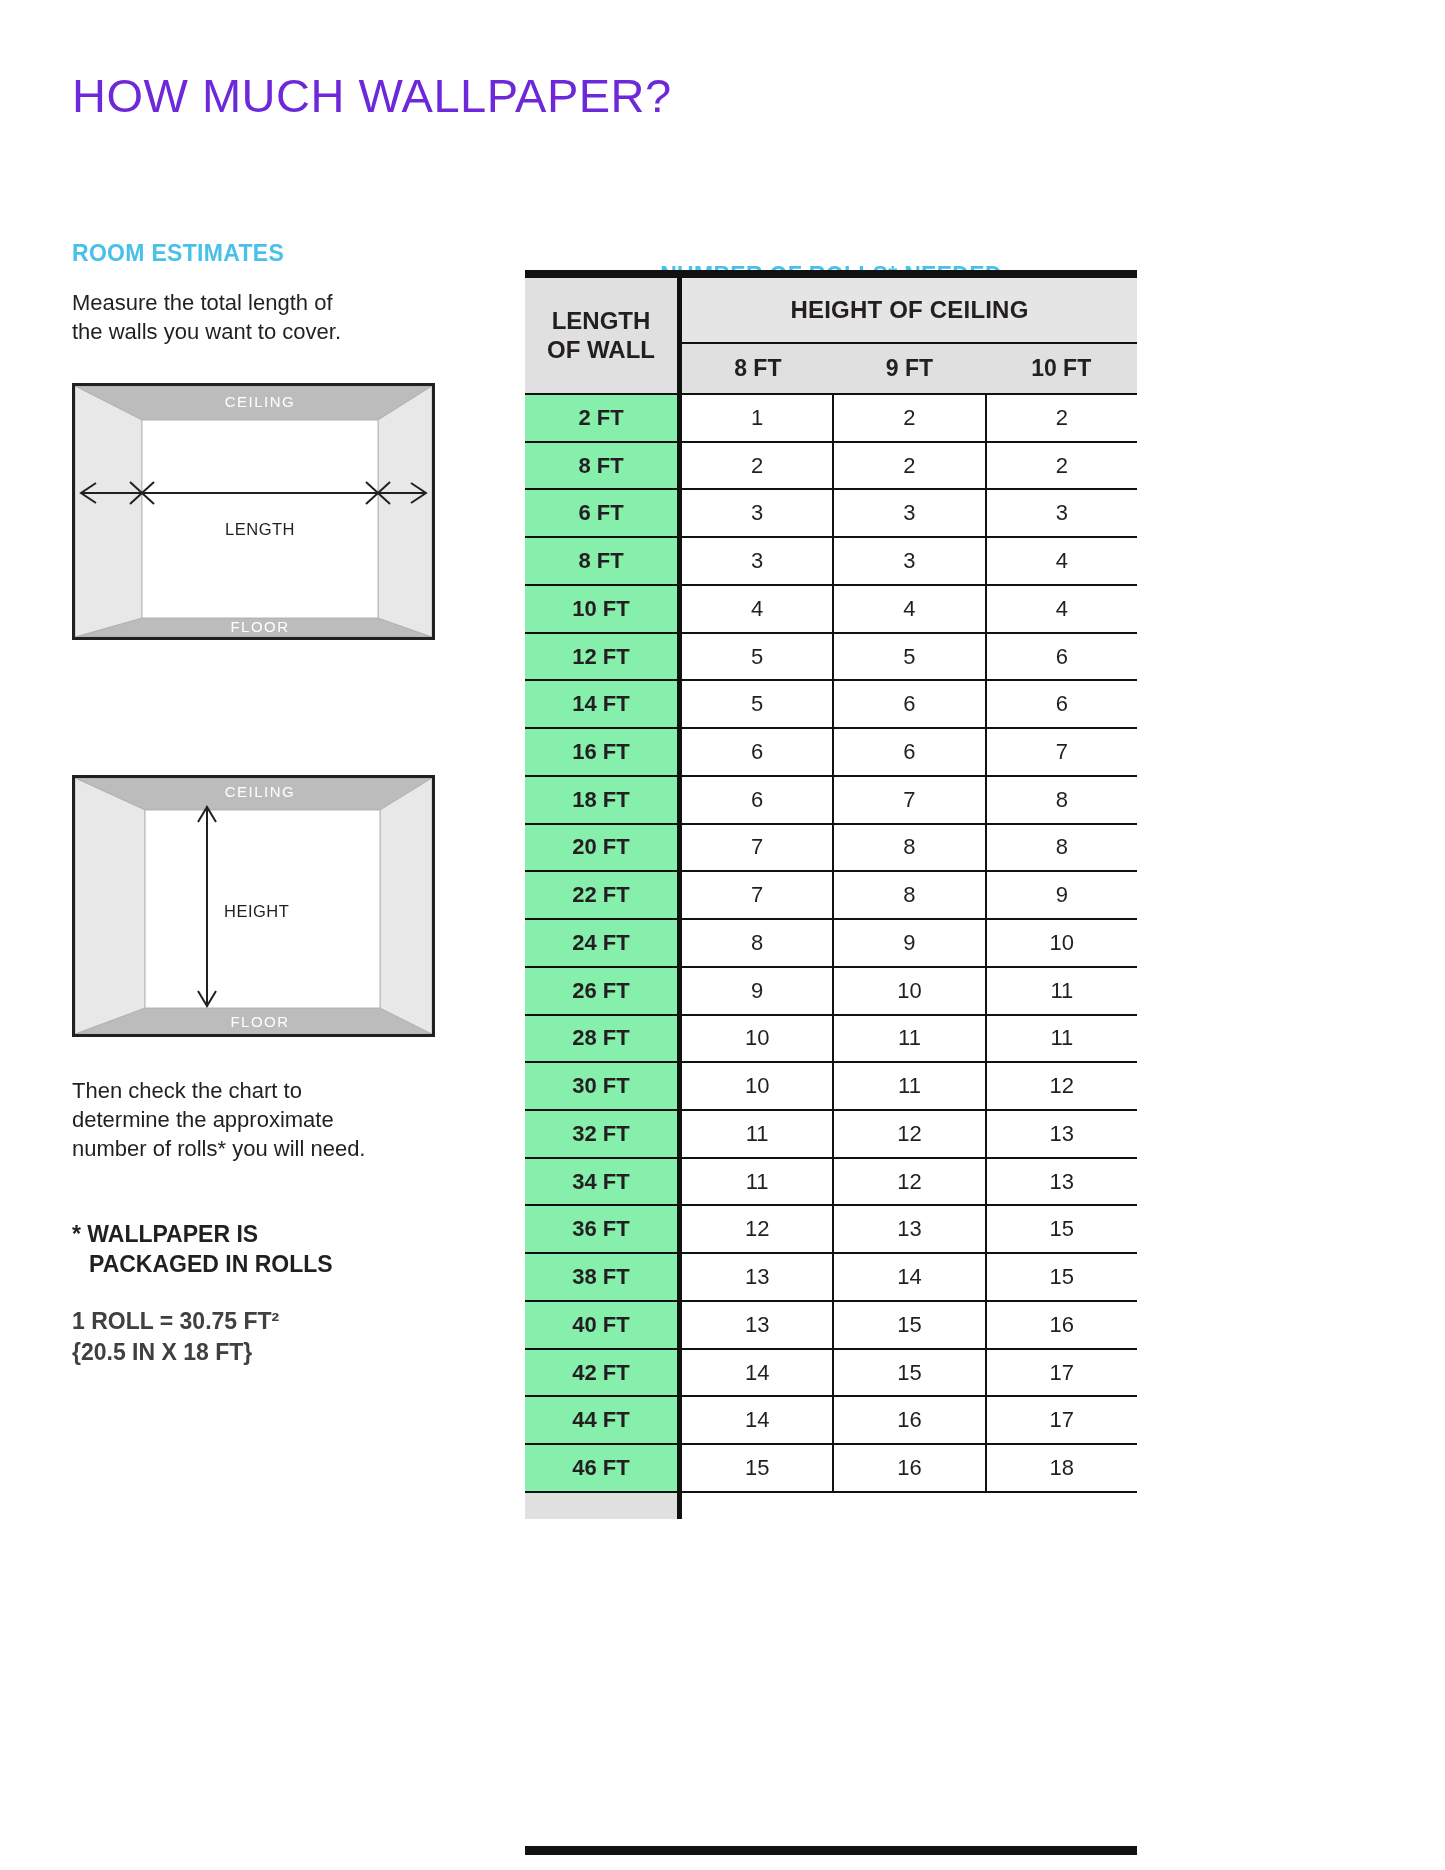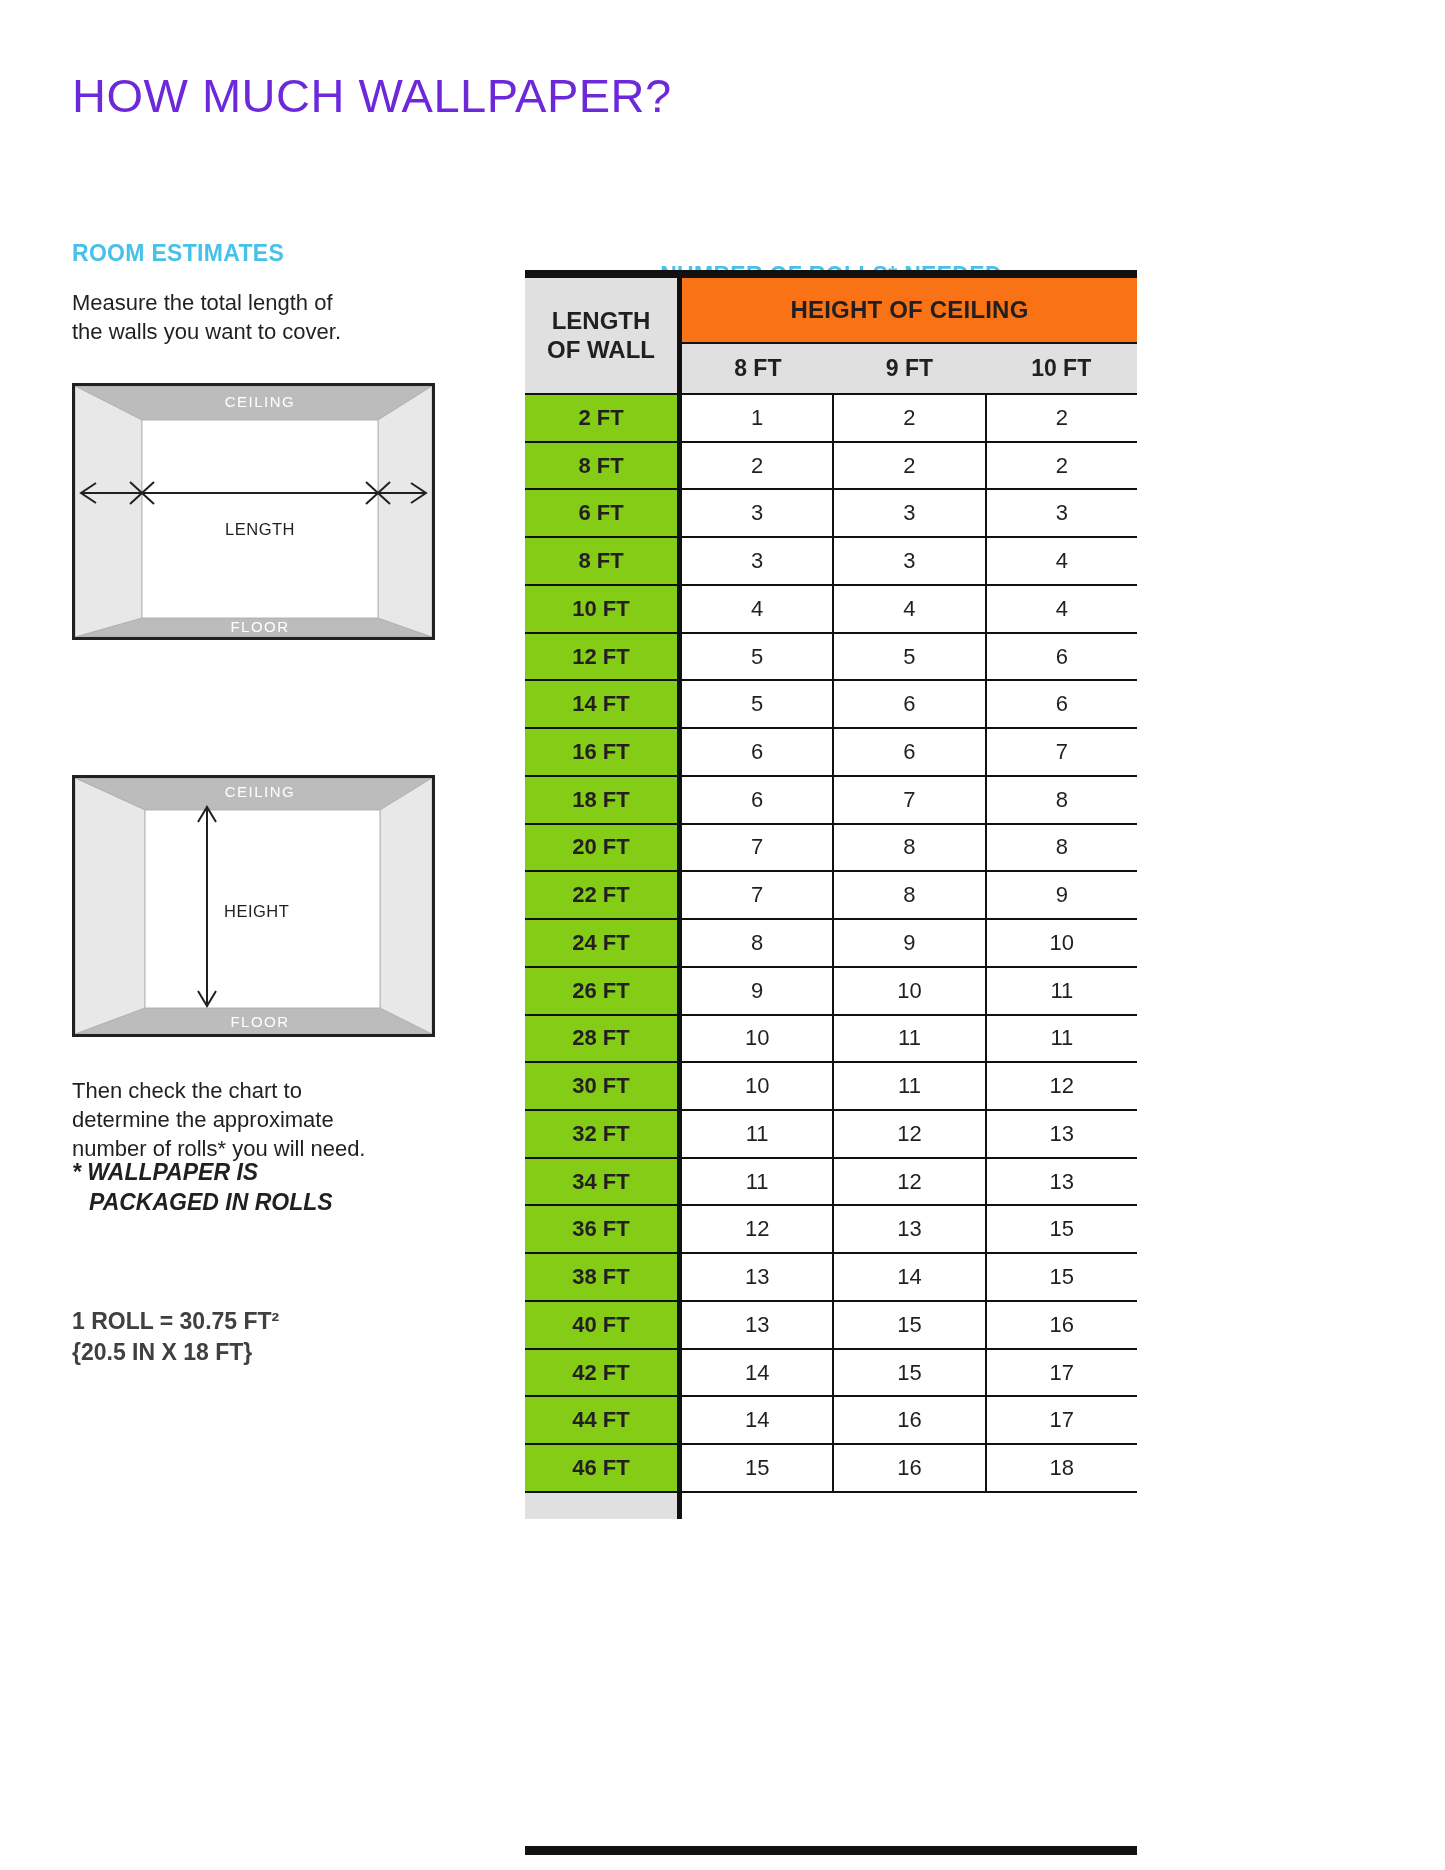--- a/index.html
+++ b/index.html
@@ -38,35 +38,35 @@
   .thead { display:flex; }
   .h-col1 {
     width:157px; height:117px; background:#E0E0E0;
     border-right:5px solid #111; border-bottom:2px solid #111;
     display:flex; align-items:center; justify-content:center;
     text-align:center; font-weight:bold; font-size:24px; line-height:1.18;
     white-space:pre-line;
   }
   .h-vals { width:455px; }
   .h-group {
-    height:66px; background:#f97316; border-bottom:2px solid #111;
+    height:66px; background:#e5e5e5; border-bottom:2px solid #111;
     display:flex; align-items:center; justify-content:center;
     font-weight:bold; font-size:24px; letter-spacing:0.2px;
   }
   .h-sub {
     height:51px; background:#E0E0E0; border-bottom:2px solid #111;
     display:flex;
   }
   .h-sub > div {
     flex:1; display:flex; align-items:center; justify-content:center;
     font-weight:bold; font-size:23px;
   }
   .trow { display:flex; height:47.74px; }
   .tlabel {
-    width:157px; background:#84cc16;
+    width:157px; background:#86efac;
     border-right:5px solid #111; border-bottom:2px solid #111;
     display:flex; align-items:center; justify-content:center;
     font-weight:bold; font-size:22px;
   }
   .tval {
     flex:1; border-bottom:2px solid #111; background:#fff;
     display:flex; align-items:center; justify-content:center;
     font-size:22px;
   }
   .tval.sep { border-left:2px solid #111; }
@@ -136,21 +136,21 @@
         <polyline points="126,216 135,231 144,216"></polyline>
       </g>
       <text x="152" y="142" text-anchor="start" class="svg-dim-text">HEIGHT</text>
     </svg>
   </div>
 
   <div class="abs body-text" style="left:72px; top:1076px; width:380px;">Then check the chart to
 determine the approximate
 number of rolls* you will need.</div>
 
-  <div class="abs bold-note" style="left:72px; top:1158px;font-style:italic;">
+  <div class="abs bold-note" style="left:72px; top:1220px;">
     <div>* WALLPAPER IS</div>
     <div class="indent">PACKAGED IN ROLLS</div>
   </div>
 
   <div class="abs roll-info" style="left:72px; top:1306px;">1 ROLL = 30.75 FT²
 {20.5 IN X 18 FT}</div>
 
   <div class="abs sec-head" style="left:525px; top:226px; width:612px; text-align:center;margin-top:36px;">NUMBER OF ROLLS* NEEDED</div>
 
   <div class="abs tablewrap">

